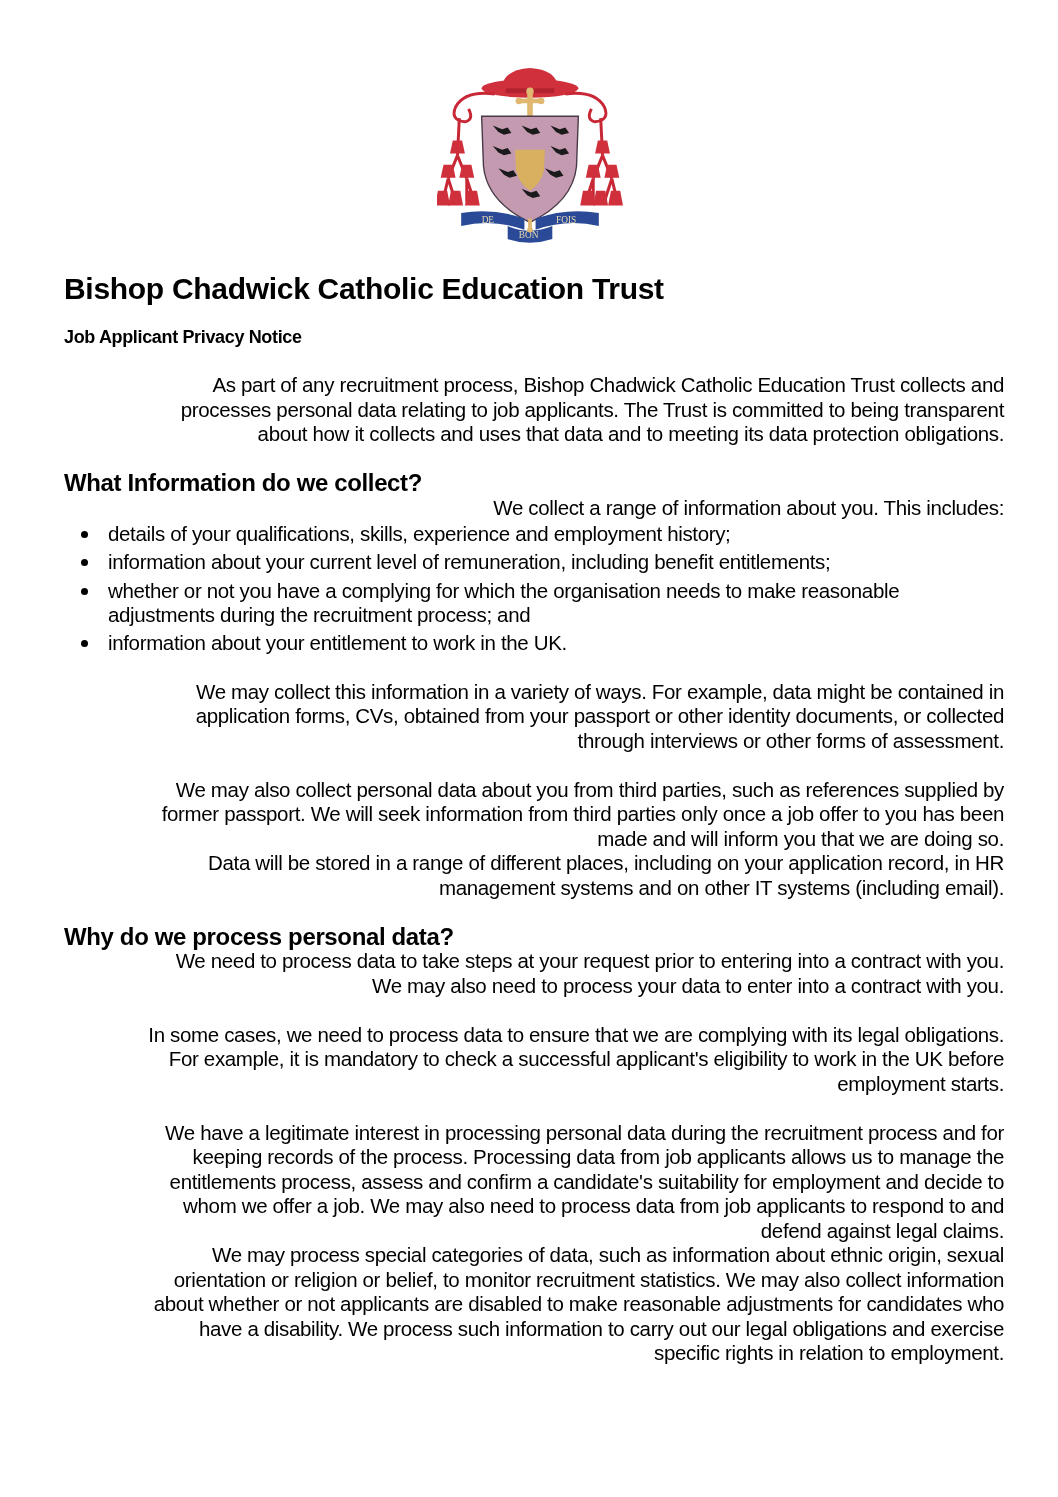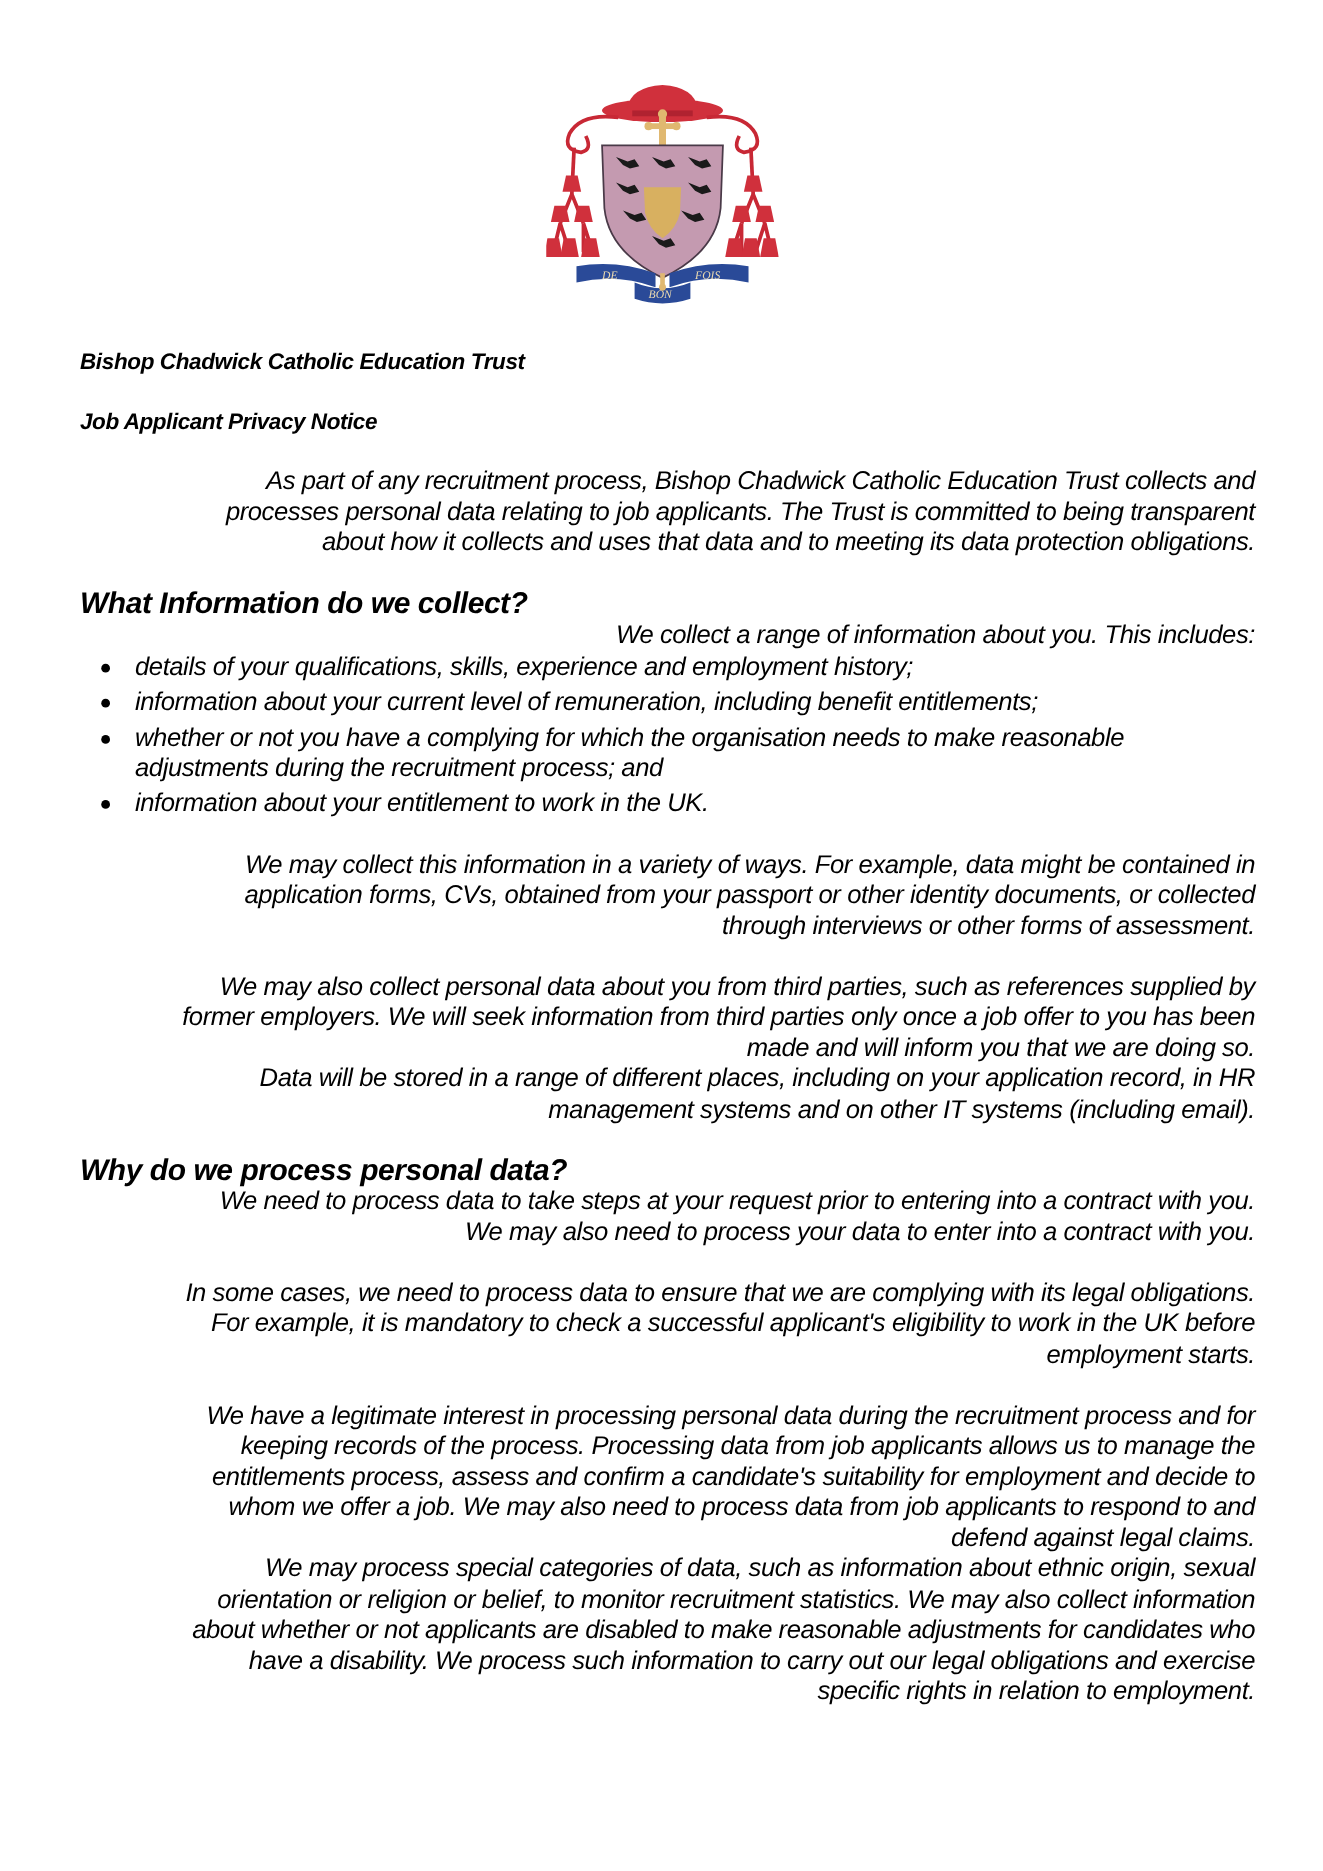--- a/index.html
+++ b/index.html
@@ -13,40 +13,39 @@
       position: relative;
       overflow: hidden;
       font-family: "Liberation Sans", "DejaVu Sans", sans-serif;
       color: #000000;
     }
     .page {
       position: absolute;
       left: 0; top: 0;
       width: 1058px;
       height: 1094px;
-      font-style: italic;
     }
     .crest {
       position: absolute;
       left: 437px;
       top: 62px;
       width: 186px;
       height: 182px;
     }
     .content {
       position: absolute;
       left: 64px;
       top: 272px;
       width: 940px;
       font-size: 20.5px;
       line-height: 24.5px;
       letter-spacing: -0.35px;
     }
     .title {
-      font-size: 18px;
+      font-size: 30px;
       font-weight: bold;
       line-height: 34px;
       margin: 0 0 19px 0;
       letter-spacing: -0.3px;
     }
     .subtitle {
       font-weight: bold;
       font-size: 18px;
       margin: 0 0 24px 0;
       line-height: 24px;
@@ -205,21 +204,21 @@
     <div>
       <p>We may collect this information in a variety of ways. For example, data might be contained in</p>
       <p>application forms, CVs, obtained from your passport or other identity documents, or collected</p>
       <p>through interviews or other forms of assessment.</p>
     </div>
 
     <div class="gap"></div>
 
     <div>
       <p>We may also collect personal data about you from third parties, such as references supplied by</p>
-      <p>former employers. We will seek information from third parties only once a job offer to you has been</p>
+      <p>former passport. We will seek information from third parties only once a job offer to you has been</p>
       <p>made and will inform you that we are doing so.</p>
     </div>
     <div>
       <p>Data will be stored in a range of different places, including on your application record, in HR</p>
       <p>management systems and on other IT systems (including email).</p>
     </div>
 
     <div class="gap"></div>
 
     <h3 class="section-heading">Why do we process personal data?</h3>

